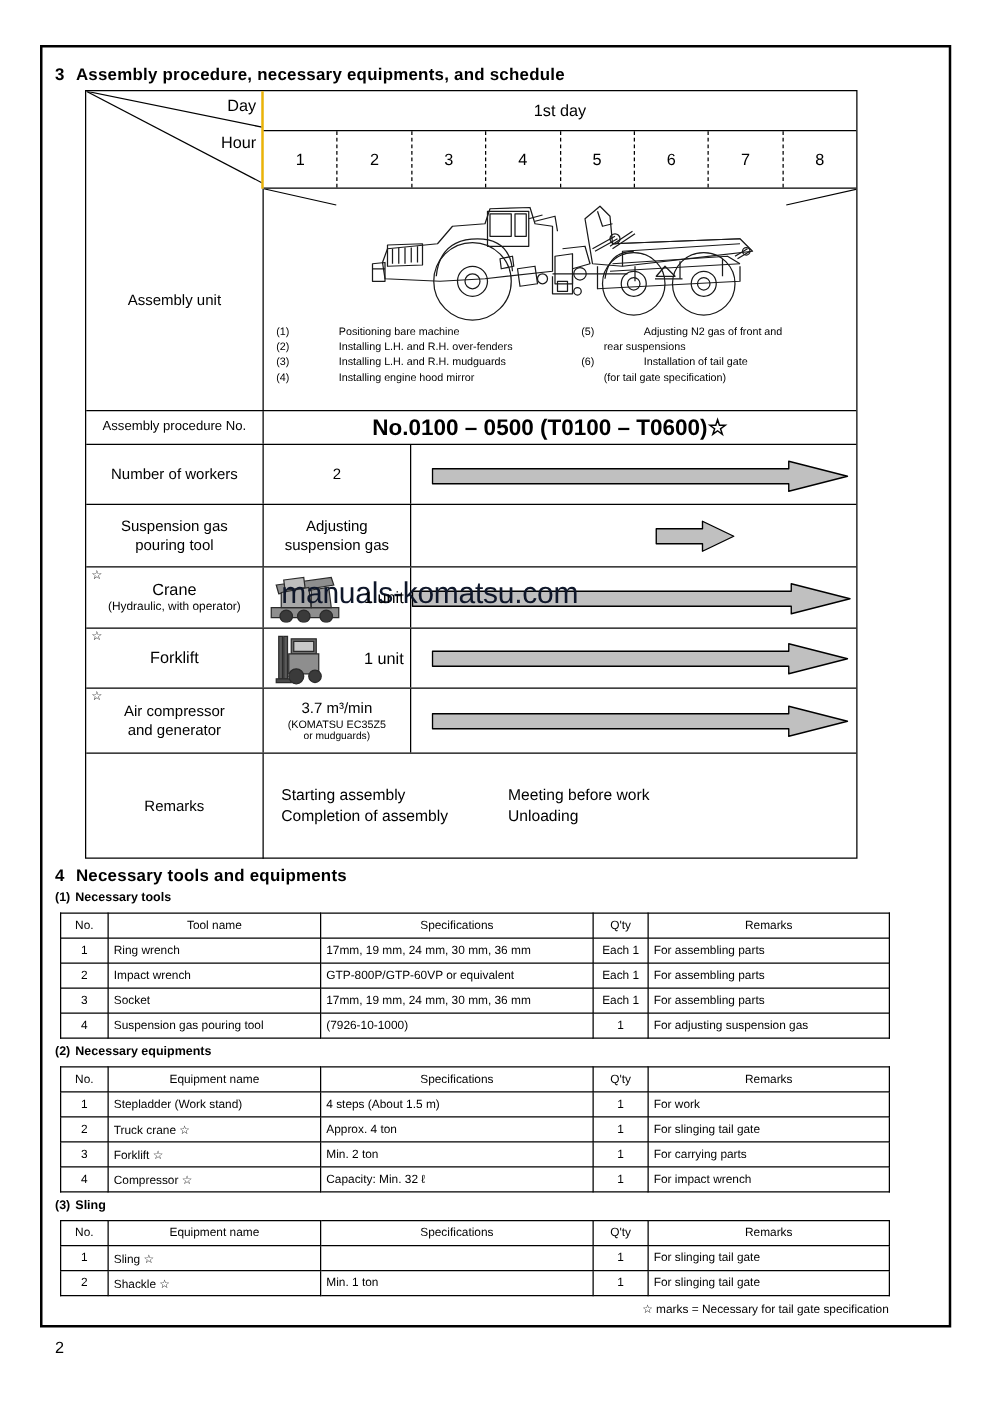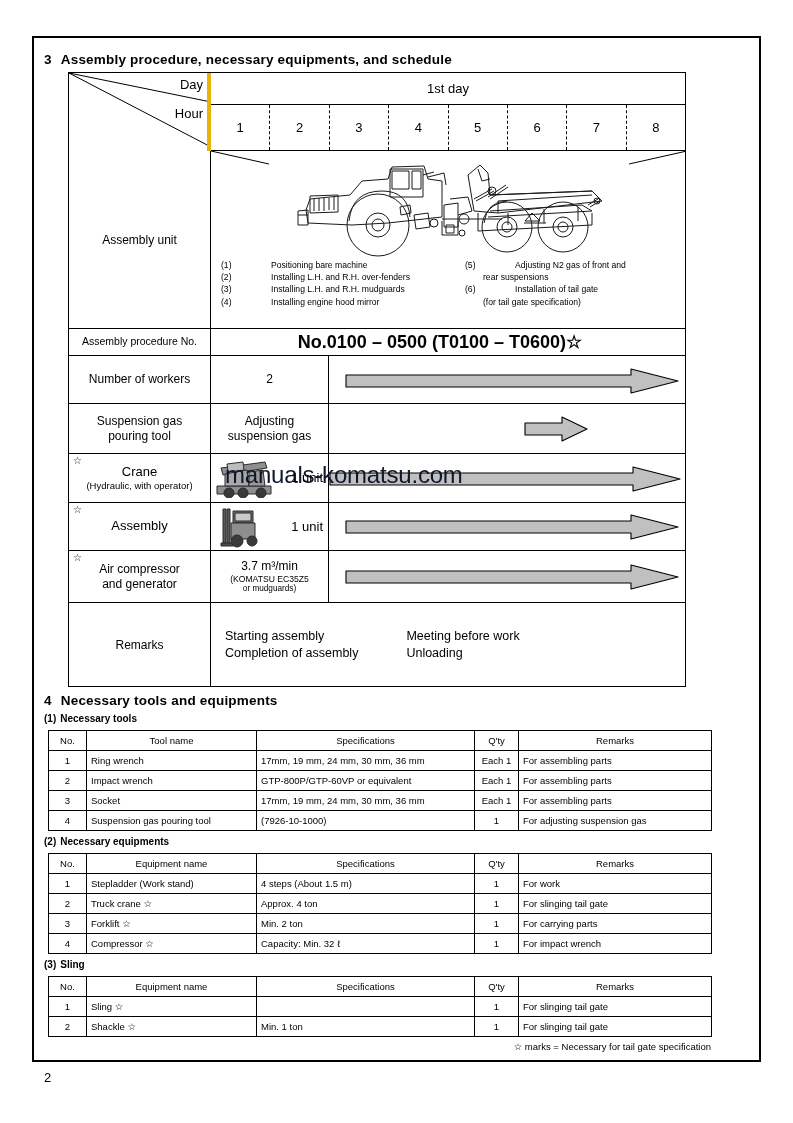--- a/index.html
+++ b/index.html
@@ -71,21 +71,21 @@
   }
   .star-tl{
     position:absolute; left:4px; top:2px;
     font-size:10px; line-height:1;
   }
 
   
   .hdr-left{
     position:absolute; left:0; top:0;
     width:142px; height:78px;
-    border-right:4px solid #eab308;
+    border-right:2px solid #eab308;
     overflow:hidden;
   }
   .hdr-left .day-t{
     position:absolute; right:4px; top:4px;
     font-size:13px;
   }
   .hdr-left .hour-t{
     position:absolute; right:4px; top:33px;
     font-size:13px;
   }
@@ -386,21 +386,21 @@
     <div class="bar">
       <svg class="arrow-svg" style="left:0px; top:12px;" width="352" height="26" viewBox="0 0 352 26">
         <path d="M1 7 L304 7 L304 1 L351 13 L304 25 L304 19 L1 19 Z" fill="#c0c0c0" stroke="#000" stroke-width="1.1" stroke-linejoin="round"></path>
       </svg>
     </div>
   </div>
 
   <div class="row" style="top:430px; height:48px;">
     <div class="lbl">
       <span class="star-tl">☆</span>
-      <span style="font-size:13px;">Assembly</span>
+      <span style="font-size:13px;">Forklift</span>
     </div>
     <div class="mid" style="justify-content:flex-end; padding-right:5px;">
       <svg style="position:absolute; left:8px; top:4px;" width="44" height="42" viewBox="0 0 44 42">
         <g stroke="#2b2b2b" stroke-width="1" fill="#8e8e8e">
           <path d="M14 4 L34 4 L34 16 L14 16 Z" fill="#6f6f6f"></path>
           <path d="M16 6 L32 6 L32 14 L16 14 Z" fill="#c9c9c9"></path>
           <path d="M12 16 L36 16 L36 32 L12 32 Z" fill="#8e8e8e"></path>
           <path d="M8 2 L11 2 L11 36 L8 36 Z" fill="#5a5a5a"></path>
           <path d="M4 2 L7 2 L7 36 L4 36 Z" fill="#5a5a5a"></path>
           <path d="M2 36 L14 36 L14 39 L2 39 Z" fill="#4a4a4a"></path>

